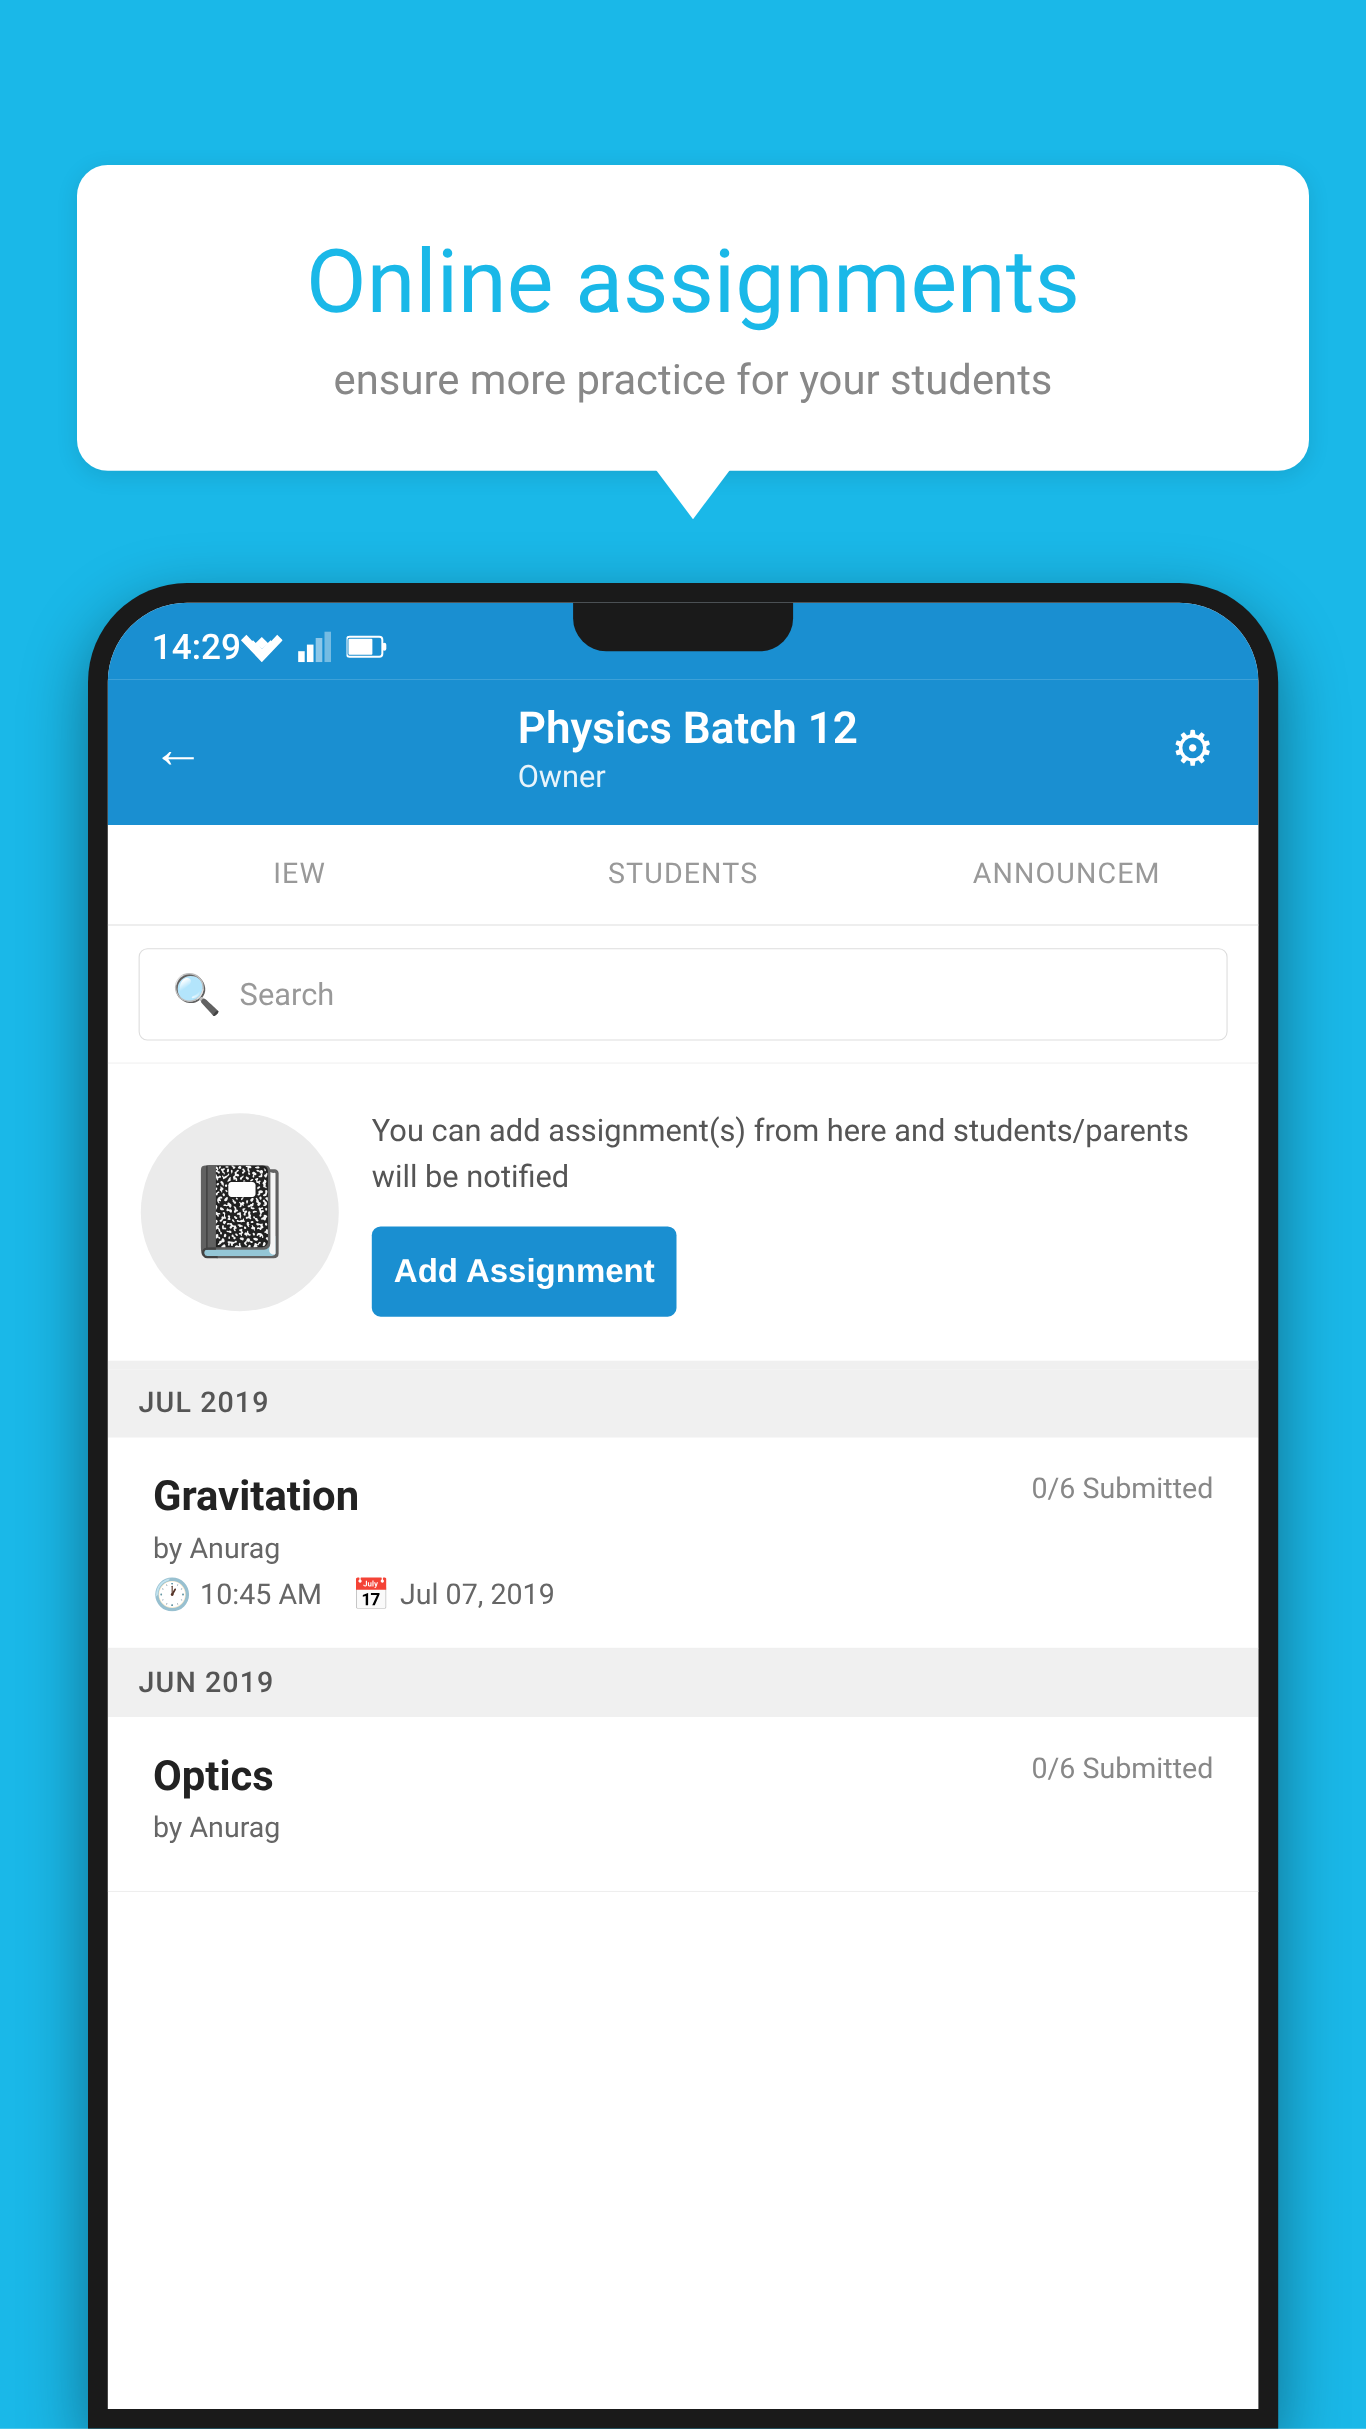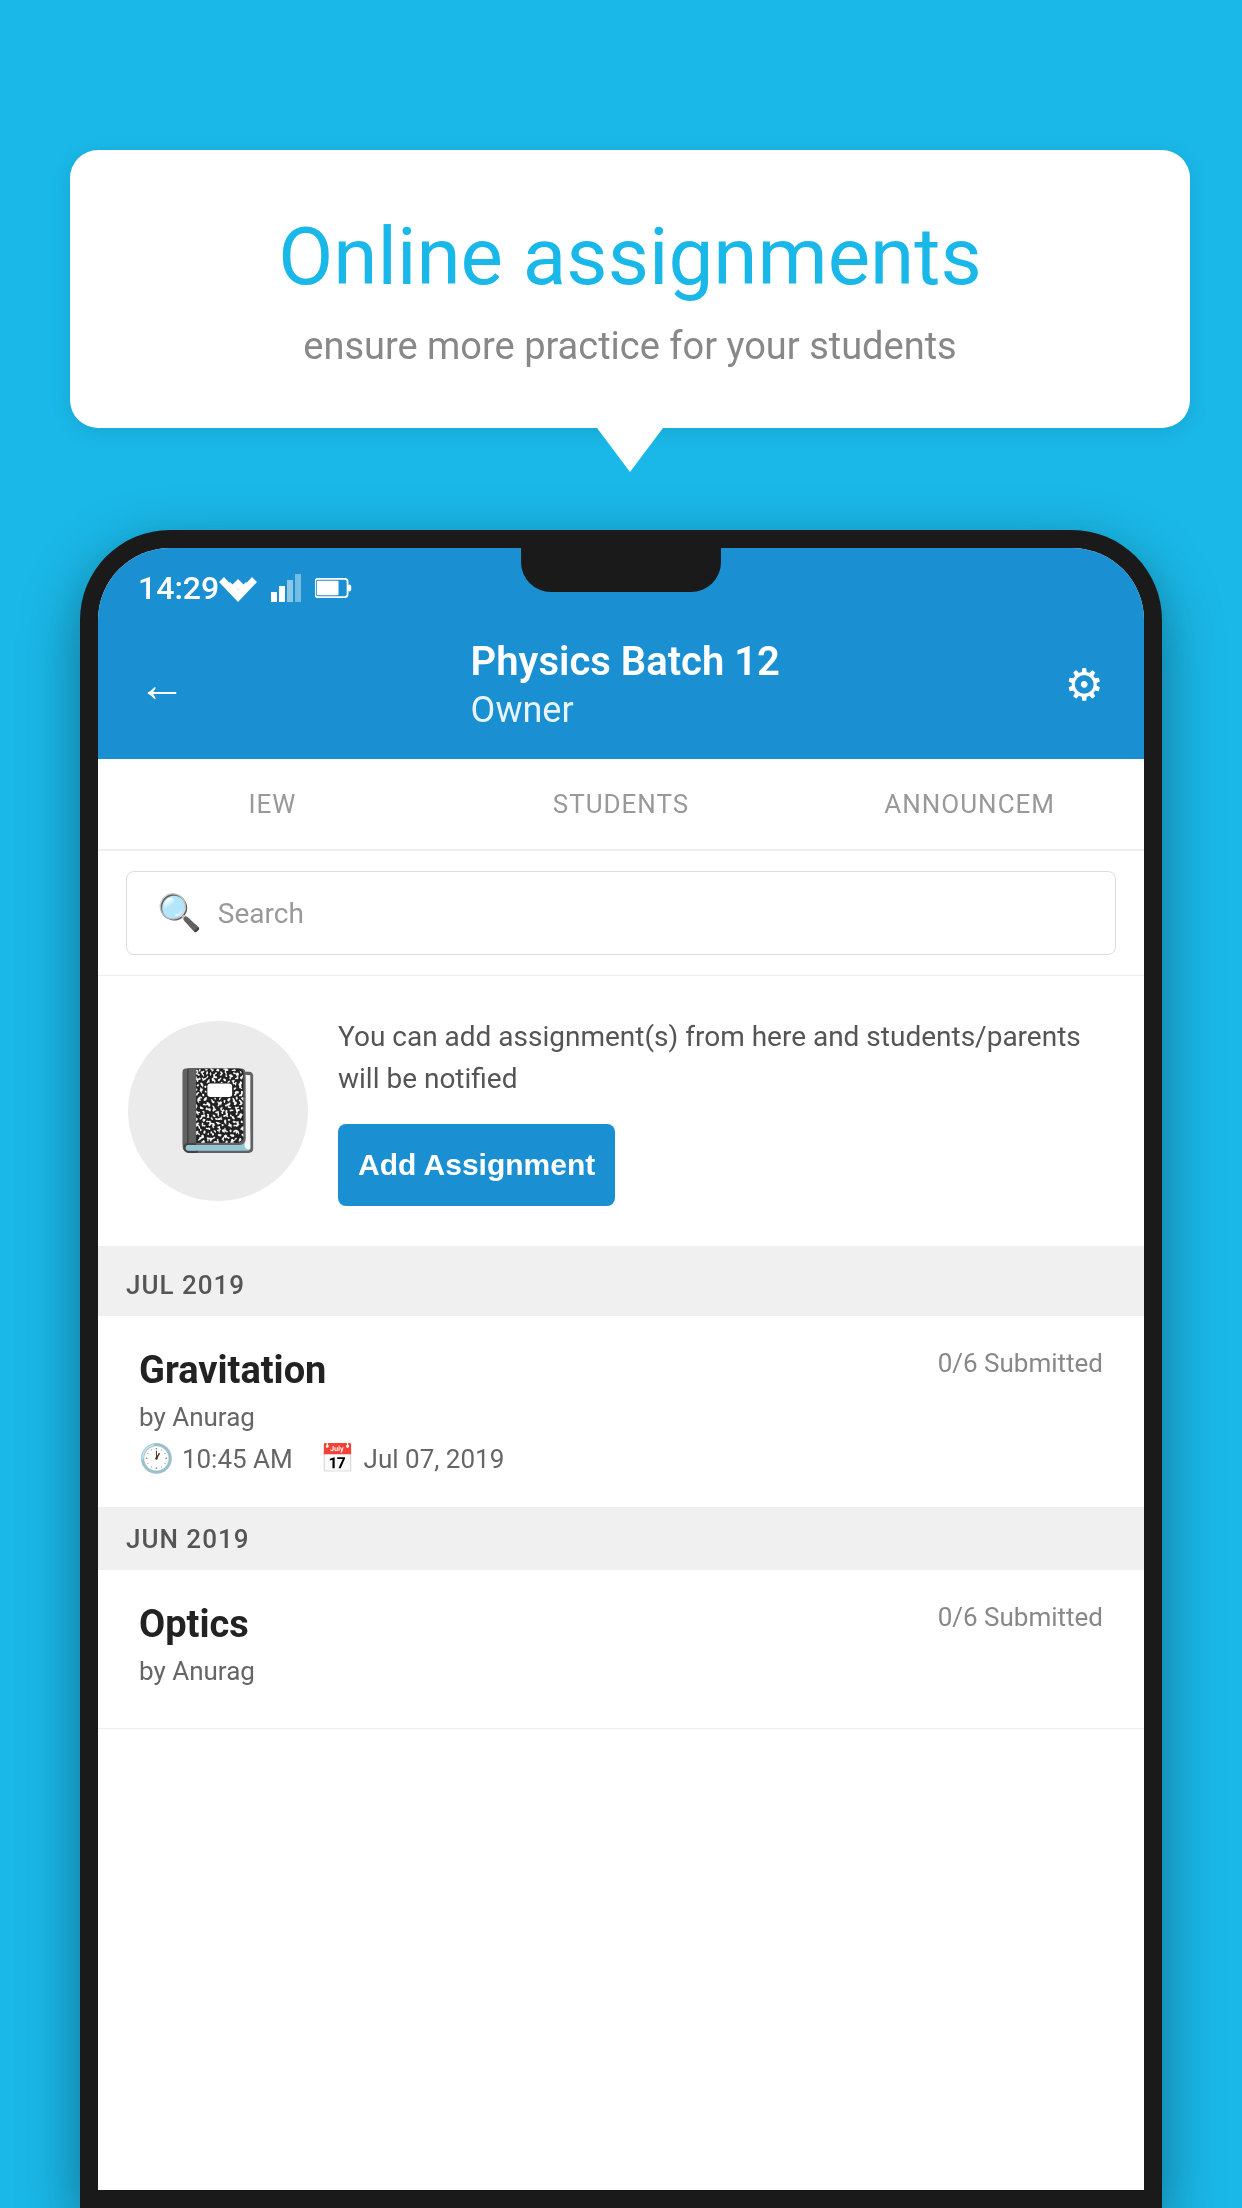--- a/index.html
+++ b/index.html
@@ -147,21 +147,21 @@
     }
 
     .header-title {
       color: white;
       font-size: 40px;
       font-weight: 600;
     }
 
     .header-subtitle {
       color: rgba(255,255,255,0.9);
-      font-size: 36px;
+      font-size: 28px;
       margin-top: 4px;
     }
 
     .header-gear {
       color: white;
       font-size: 44px;
       cursor: pointer;
     }
 
     

